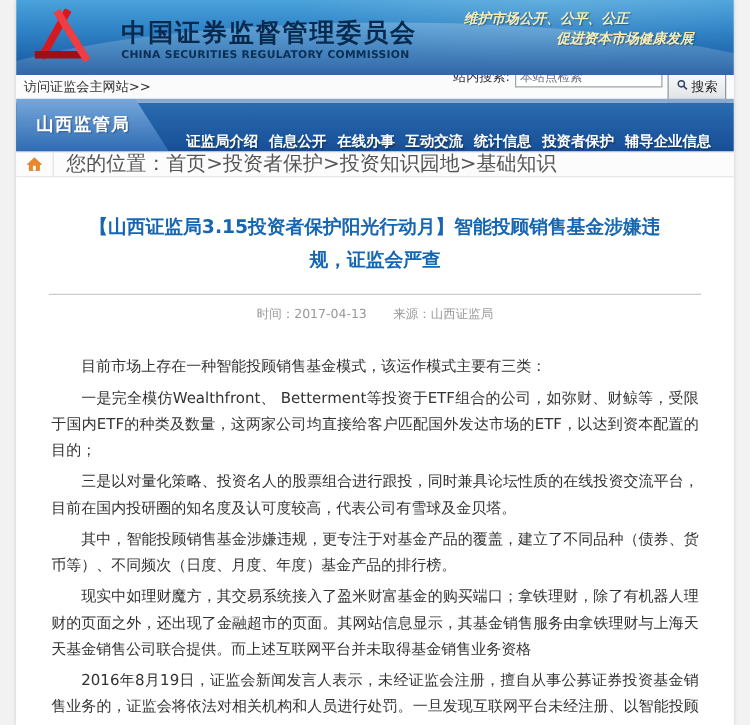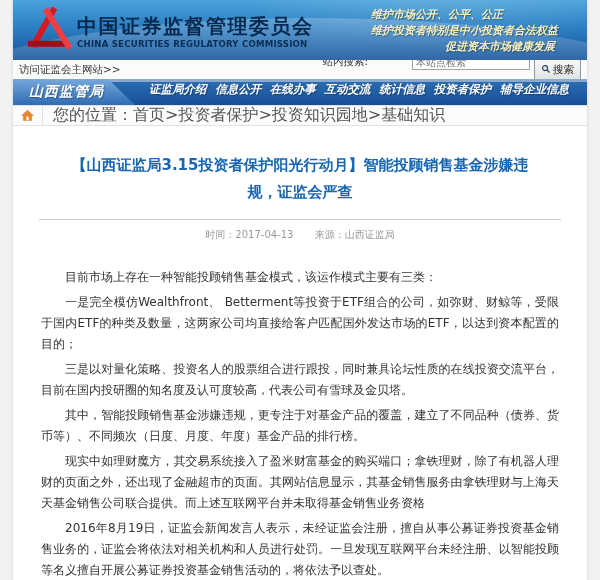--- a/index.html
+++ b/index.html
@@ -9,45 +9,45 @@
 
   
   .banner { position:relative; height:60px; overflow:hidden;
     background:linear-gradient(180deg,#4aa2da 0%,#2f83c6 40%,#16539b 100%); }
   .banner .swoosh1 { position:absolute; left:-80px; top:18px; width:760px; height:160px;
     border-radius:50%; background:linear-gradient(180deg,rgba(255,255,255,.22),rgba(255,255,255,0) 55%); }
   .banner .swoosh2 { position:absolute; right:-60px; top:-90px; width:420px; height:140px;
     border-radius:50%; background:radial-gradient(closest-side,rgba(255,255,255,.18),rgba(255,255,255,0)); }
   .brand { position:absolute; left:14px; top:7px; display:flex; align-items:center; }
   .brand svg { width:46px; height:46px; }
-  .brand-text { margin-left:4px; }
+  .brand-text { margin-left:24px; }
   .brand-cn { font-size:20px; font-weight:bold; color:#07294e; letter-spacing:1.5px; line-height:1.1; }
   .brand-en { font-size:8.6px; font-weight:bold; color:#092f55; letter-spacing:.2px; margin-top:2px; }
   .slogans { position:absolute; right:10px; top:7px; font-family:"DejaVu Serif", serif;
     font-style:italic; font-weight:bold; font-size:11px; color:#f7eeb6;
     text-shadow:1px 1px 1px rgba(0,0,0,.35); line-height:16px; }
   .slogans .s1 { padding-right:74px;text-align:center; }
   .slogans .s2 { padding-right:10px; }
   .slogans .s3 { padding-right:22px; text-align:right; }
 
   
   .toolbar { height:19px; background:#fbfbfb; display:flex; align-items:center;
     justify-content:space-between; padding:0 6px; font-size:10.5px; color:#333; }
   .toolbar a { color:#333; text-decoration:none; }
   .search-area { display:flex; gap:4px; color:#333; }
   .search-input { width:118px; height:15px; border:1px solid #9aa4ad; font-size:10px;
-    padding:0 3px; color:#555; background:#fff;margin-left:40px; }
+    padding:0 3px; color:#555; background:#fff; }
   .search-btn { height:29px; display:flex; align-items:center; gap:2px; padding:0 6px;
     font-size:10.5px; color:#222; border:1px solid #8e979e;
     background:linear-gradient(180deg,#fdfdfd,#dcdfe2); cursor:pointer; }
   .search-btn svg { width:10px; height:10px; }
 
   
-  .nav { position:relative; height:26px; border-top:3px solid #8aa9cf;
-    background:linear-gradient(180deg,#2a6bb0,#174f97); display:flex; align-items:flex-start;font-style:italic; }
+  .nav { position:relative; height:42px; border-top:3px solid #8aa9cf;
+    background:linear-gradient(180deg,#2a6bb0,#174f97); display:flex; align-items:flex-end; }
   .bureau-tab { position:absolute; left:0; top:-3px; bottom:0; width:122px;
     background:linear-gradient(180deg,#76a8db,#2f6cb3);
     clip-path:polygon(0 0,78% 0,100% 100%,0 100%);
     display:flex; align-items:center; padding-left:16px;
     color:#fff; font-weight:bold; font-size:14px; letter-spacing:1px; cursor:pointer;
     text-shadow:1px 1px 1px rgba(0,0,0,.3); }
   .nav-items { display:flex; flex:1; margin-left:136px; justify-content:space-between; padding-right:18px; }
   .nav-items a { color:#fff; font-size:11.5px; font-weight:bold; text-decoration:none;
     text-shadow:1px 1px 1px rgba(0,0,0,.3); white-space:nowrap; }
 
@@ -85,21 +85,20 @@
           <line x1="40" y1="4" x2="93" y2="90" stroke="#ee3d43" stroke-width="13"></line>
         </svg>
       </span>
       <div class="brand-text">
         <div class="brand-cn">中国证券监督管理委员会</div>
         <div class="brand-en">CHINA SECURITIES REGULATORY COMMISSION</div>
       </div>
     </div>
     <div class="slogans">
       <div class="s1">维护市场公开、公平、公正</div>
-      <div class="s2">维护投资者特别是中小投资者合法权益</div>
       <div class="s3">促进资本市场健康发展</div>
     </div>
   </div>
 
   <div class="toolbar">
     <a href="#">访问证监会主网站&gt;&gt;</a>
     <div class="search-area">
       <span>站内搜索:</span>
       <input class="search-input" type="text" placeholder="本站点检索" style="">
       <button class="search-btn">

